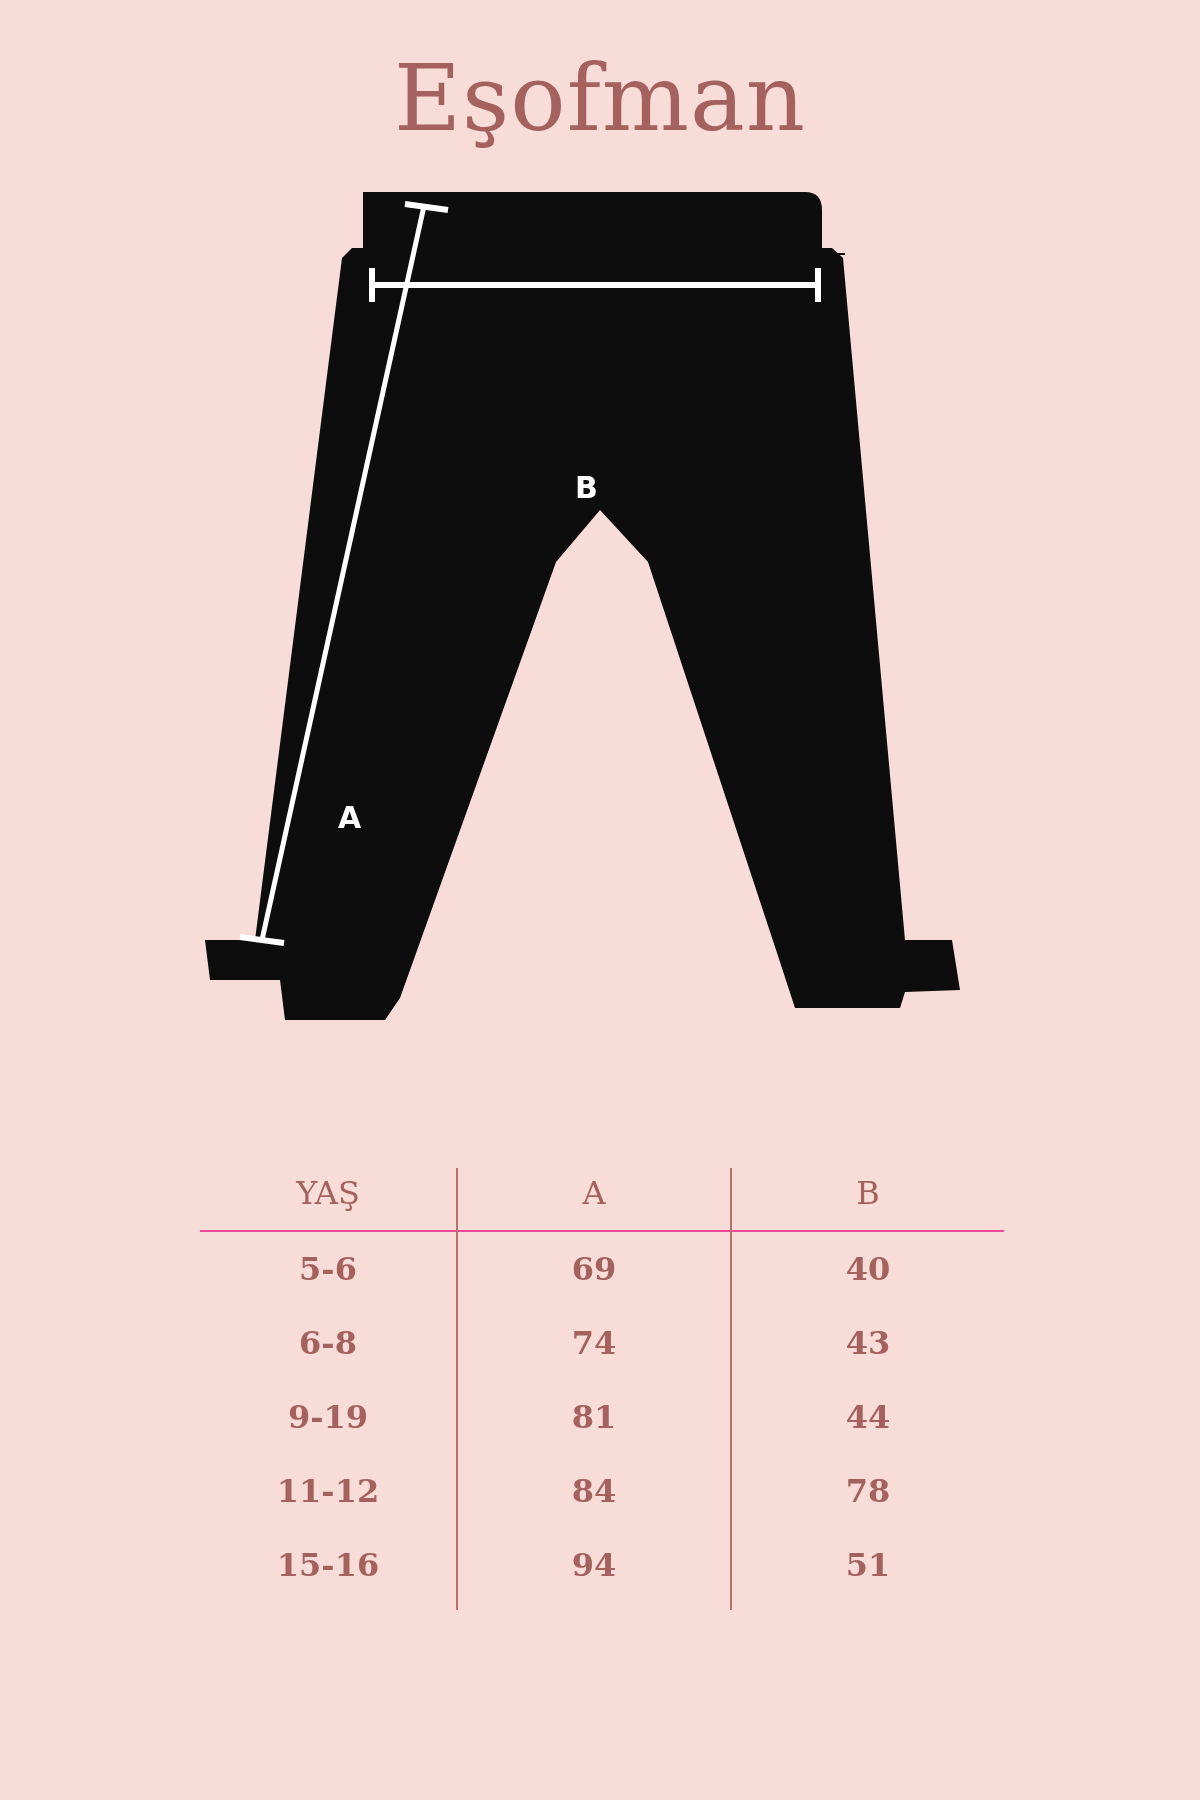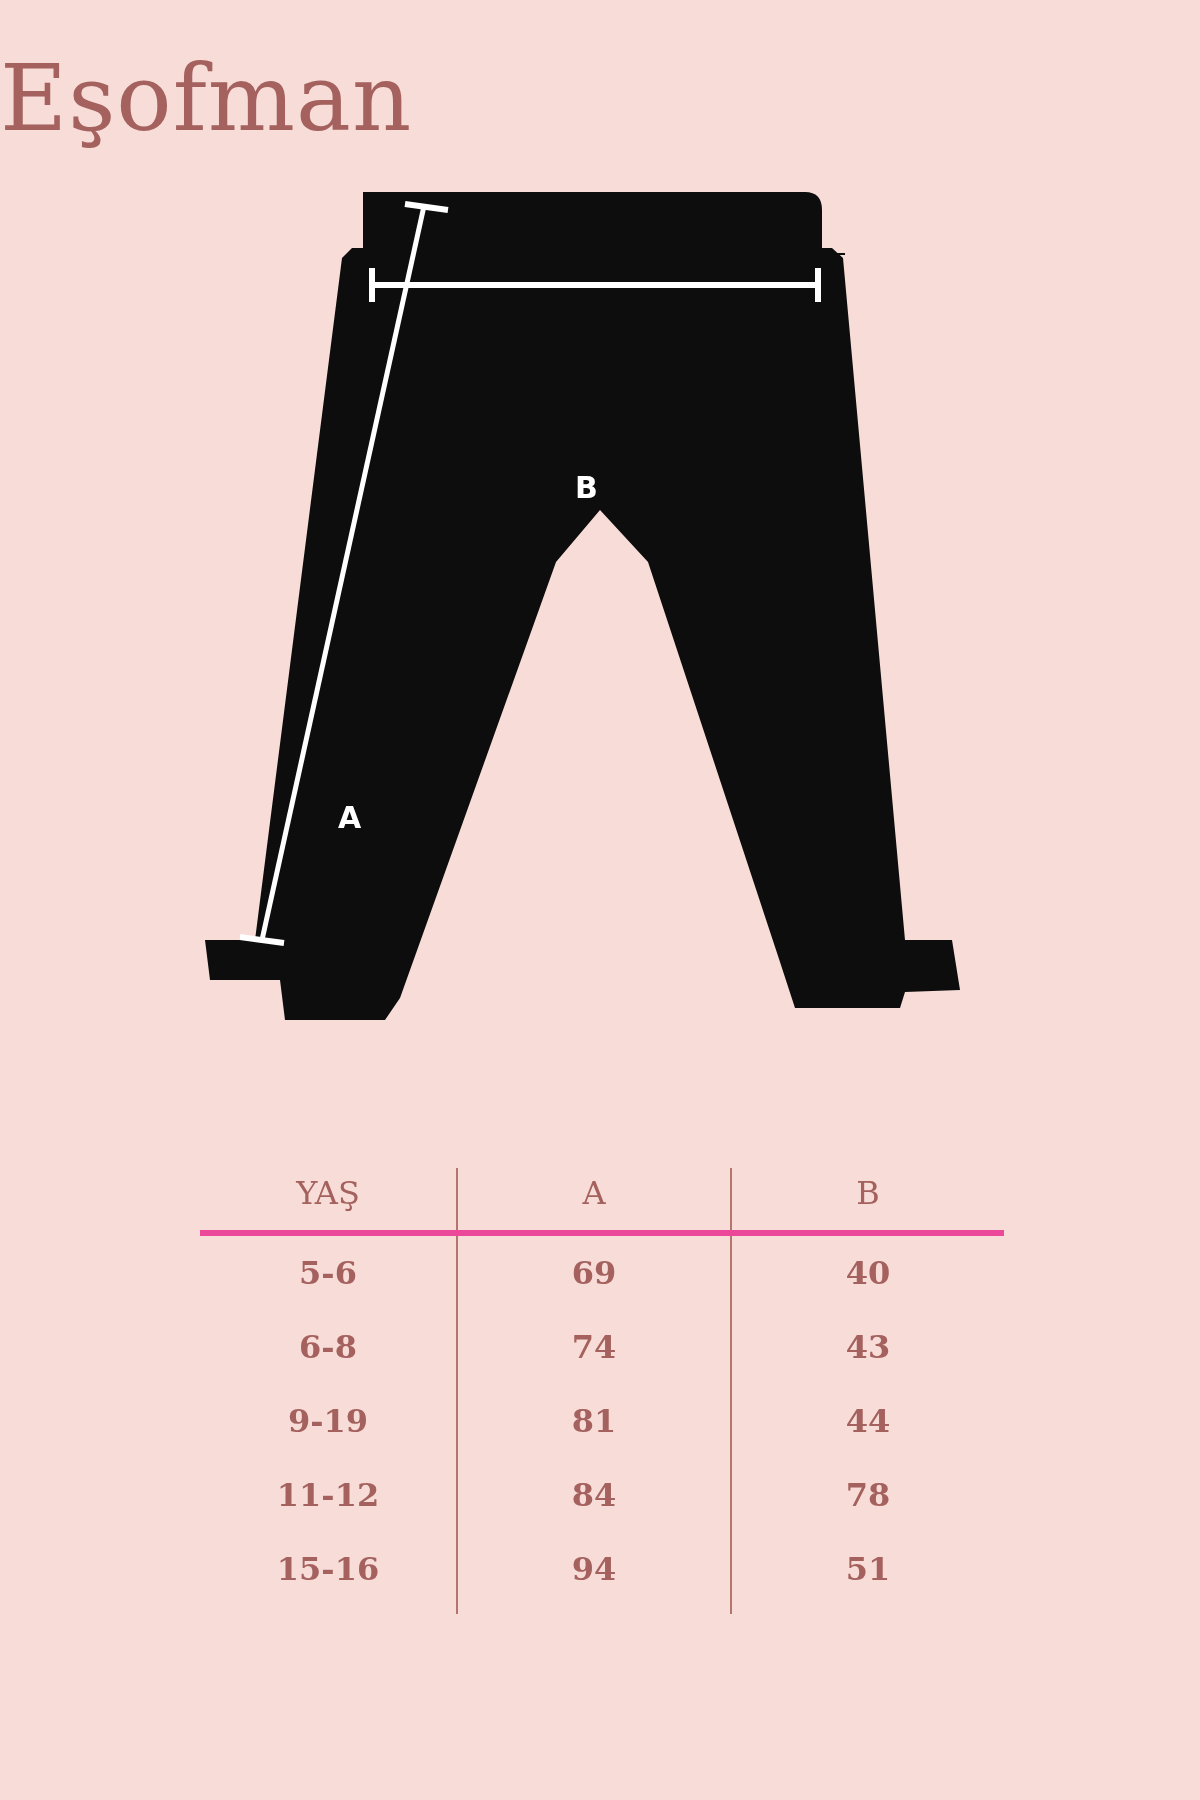--- a/index.html
+++ b/index.html
@@ -18,21 +18,21 @@
     position: relative;
     width: 1200px;
     height: 1800px;
     background: #f7dcd8;
   }
   .title {
     position: absolute;
     top: 48px;
     left: 0;
     width: 1200px;
-    text-align: left;
+    text-align: center;
     font-family: "DejaVu Serif", serif;
     font-size: 92px;
     font-weight: 400;
     color: #a4615d;
     letter-spacing: 1px;
     line-height: 1.1;
   }
   .garment-area {
     position: absolute;
     top: 180px;
@@ -88,21 +88,21 @@
     font-weight: bold;
   }
   table.size-table th.col-age,
   table.size-table td.col-age { width: 256px; }
   table.size-table th.col-a,
   table.size-table td.col-a { width: 272px; }
   table.size-table th.col-b,
   table.size-table td.col-b { width: 272px; }
 
   table.size-table thead tr {
-    border-bottom: 6px solid #ec4899;
+    border-bottom: 2px solid #ec4899;
     margin-top: 28px;
   }
   table.size-table th.col-a,
   table.size-table td.col-a,
   table.size-table th.col-b,
   table.size-table td.col-b {
     border-left: 2px solid #b4756f;
   }
   table.size-table tbody tr:last-child td {
     padding-bottom: 26px;

